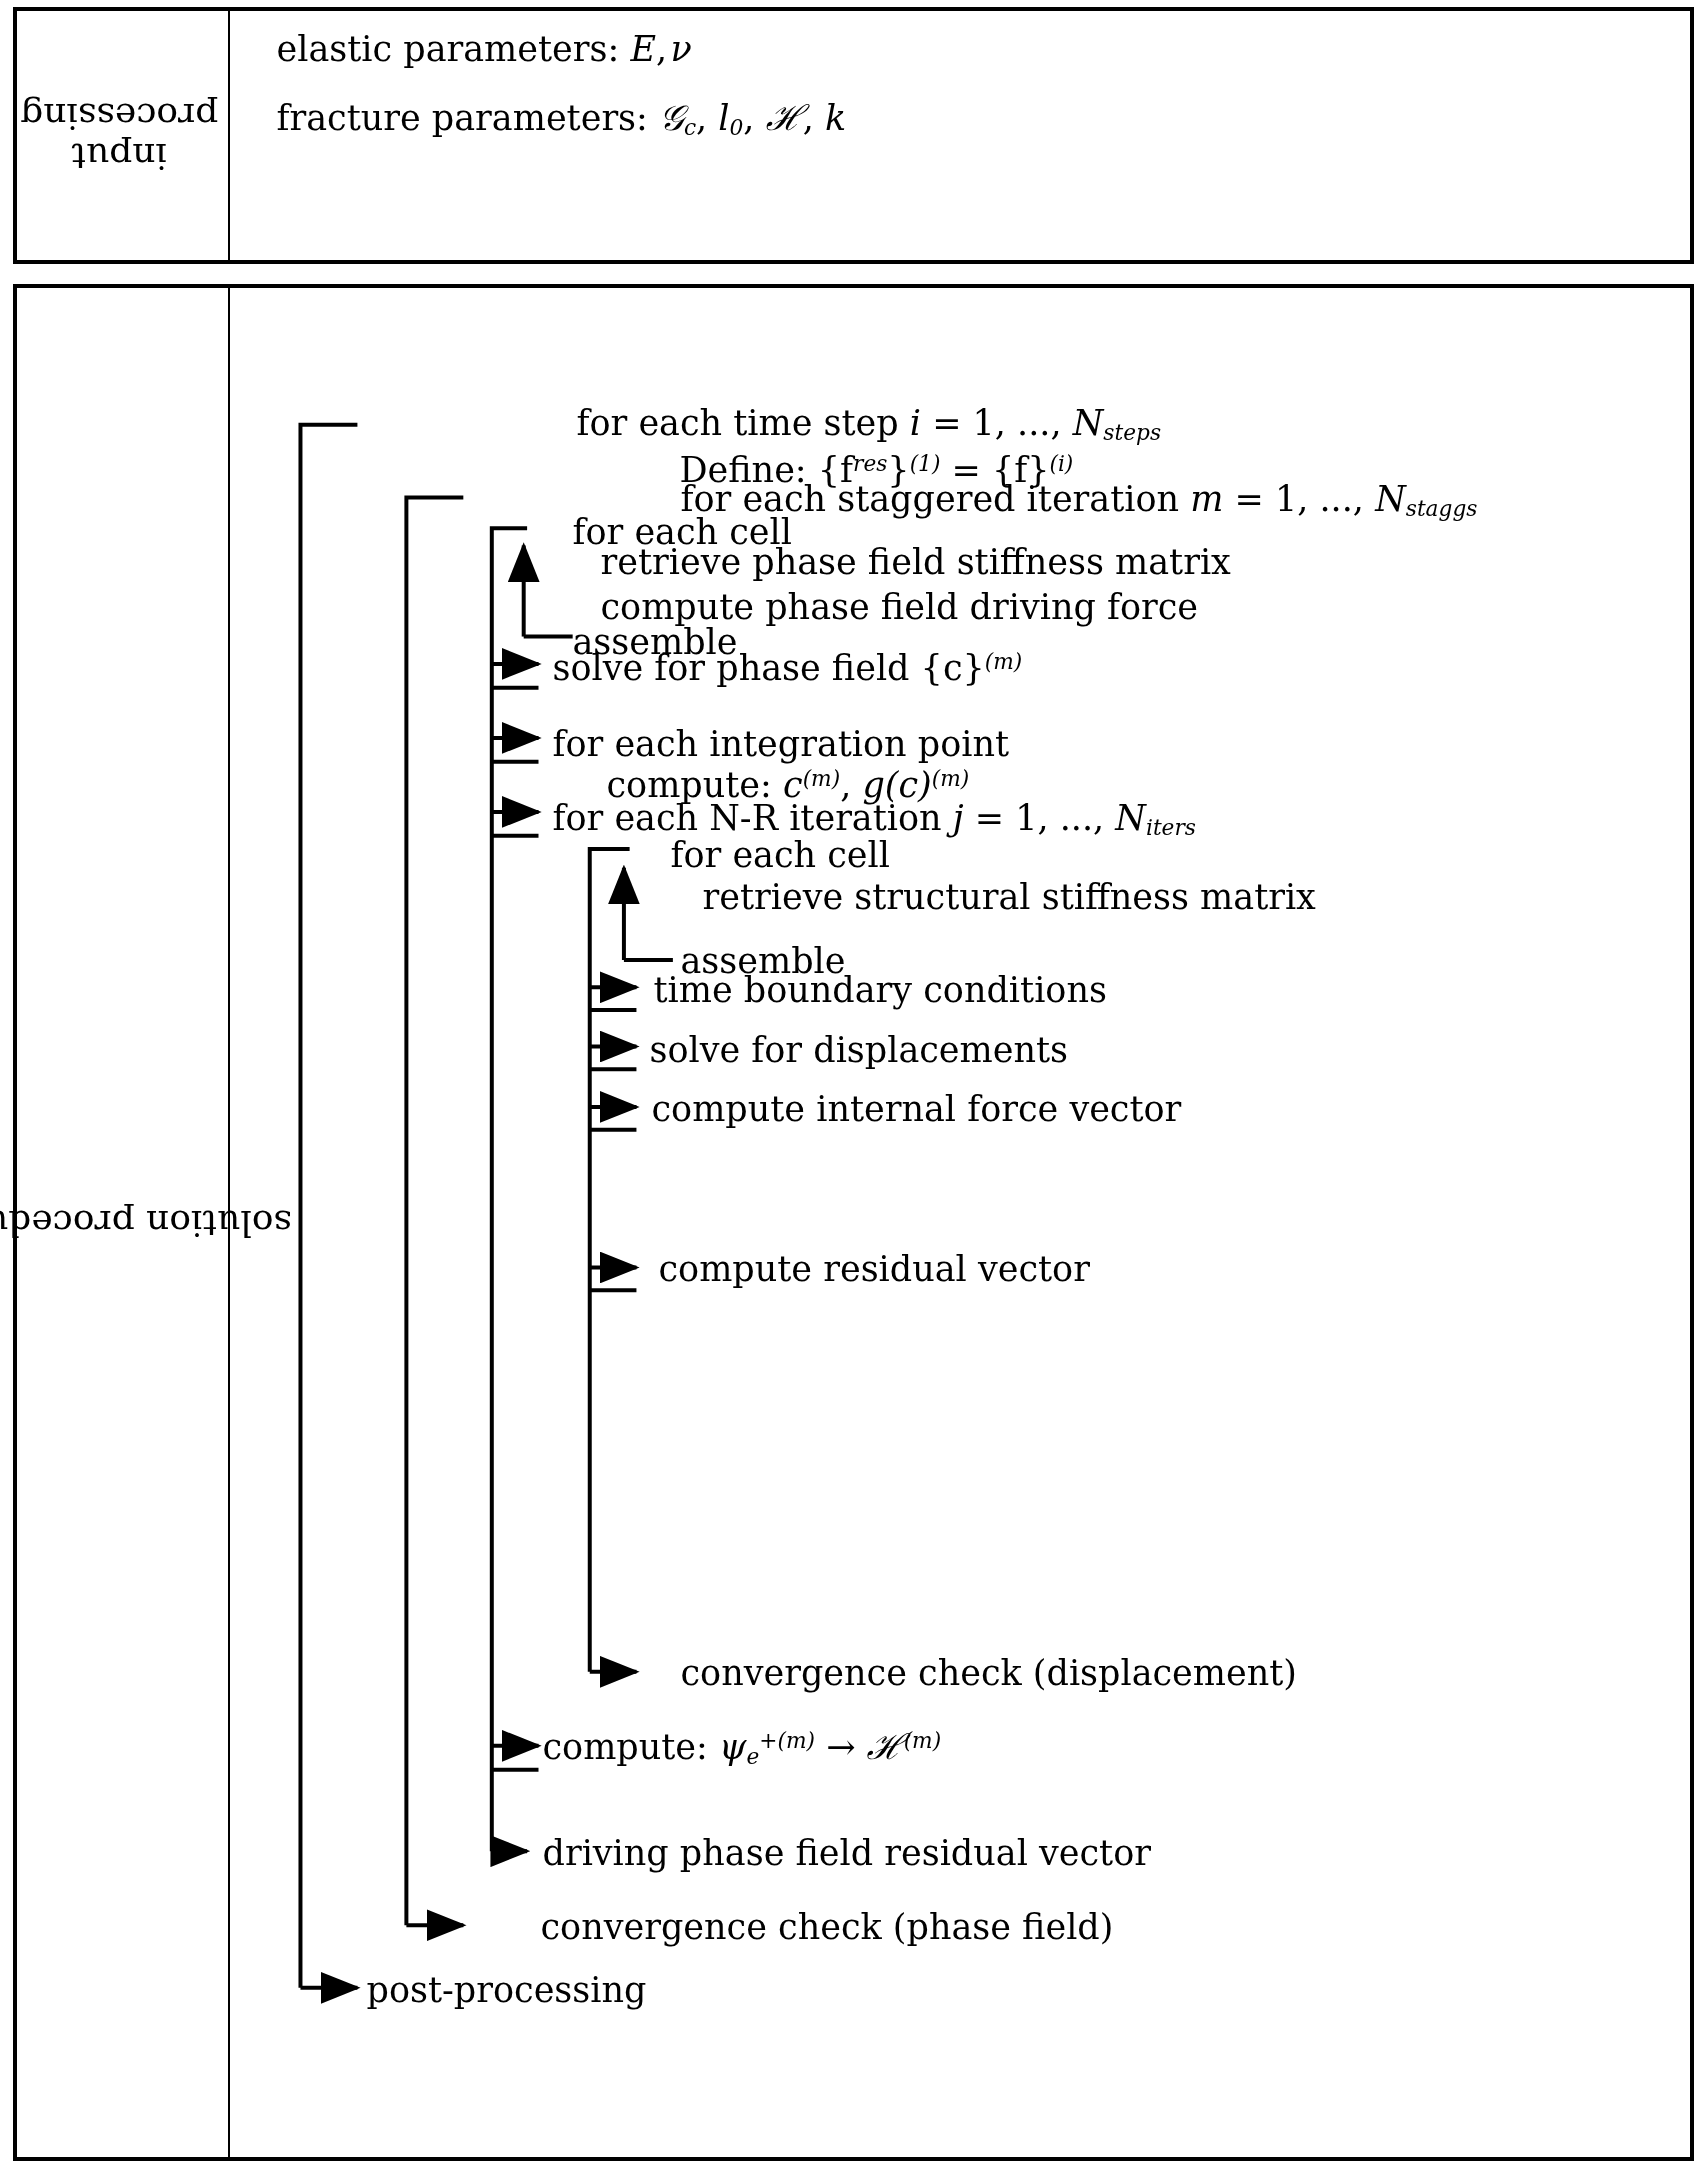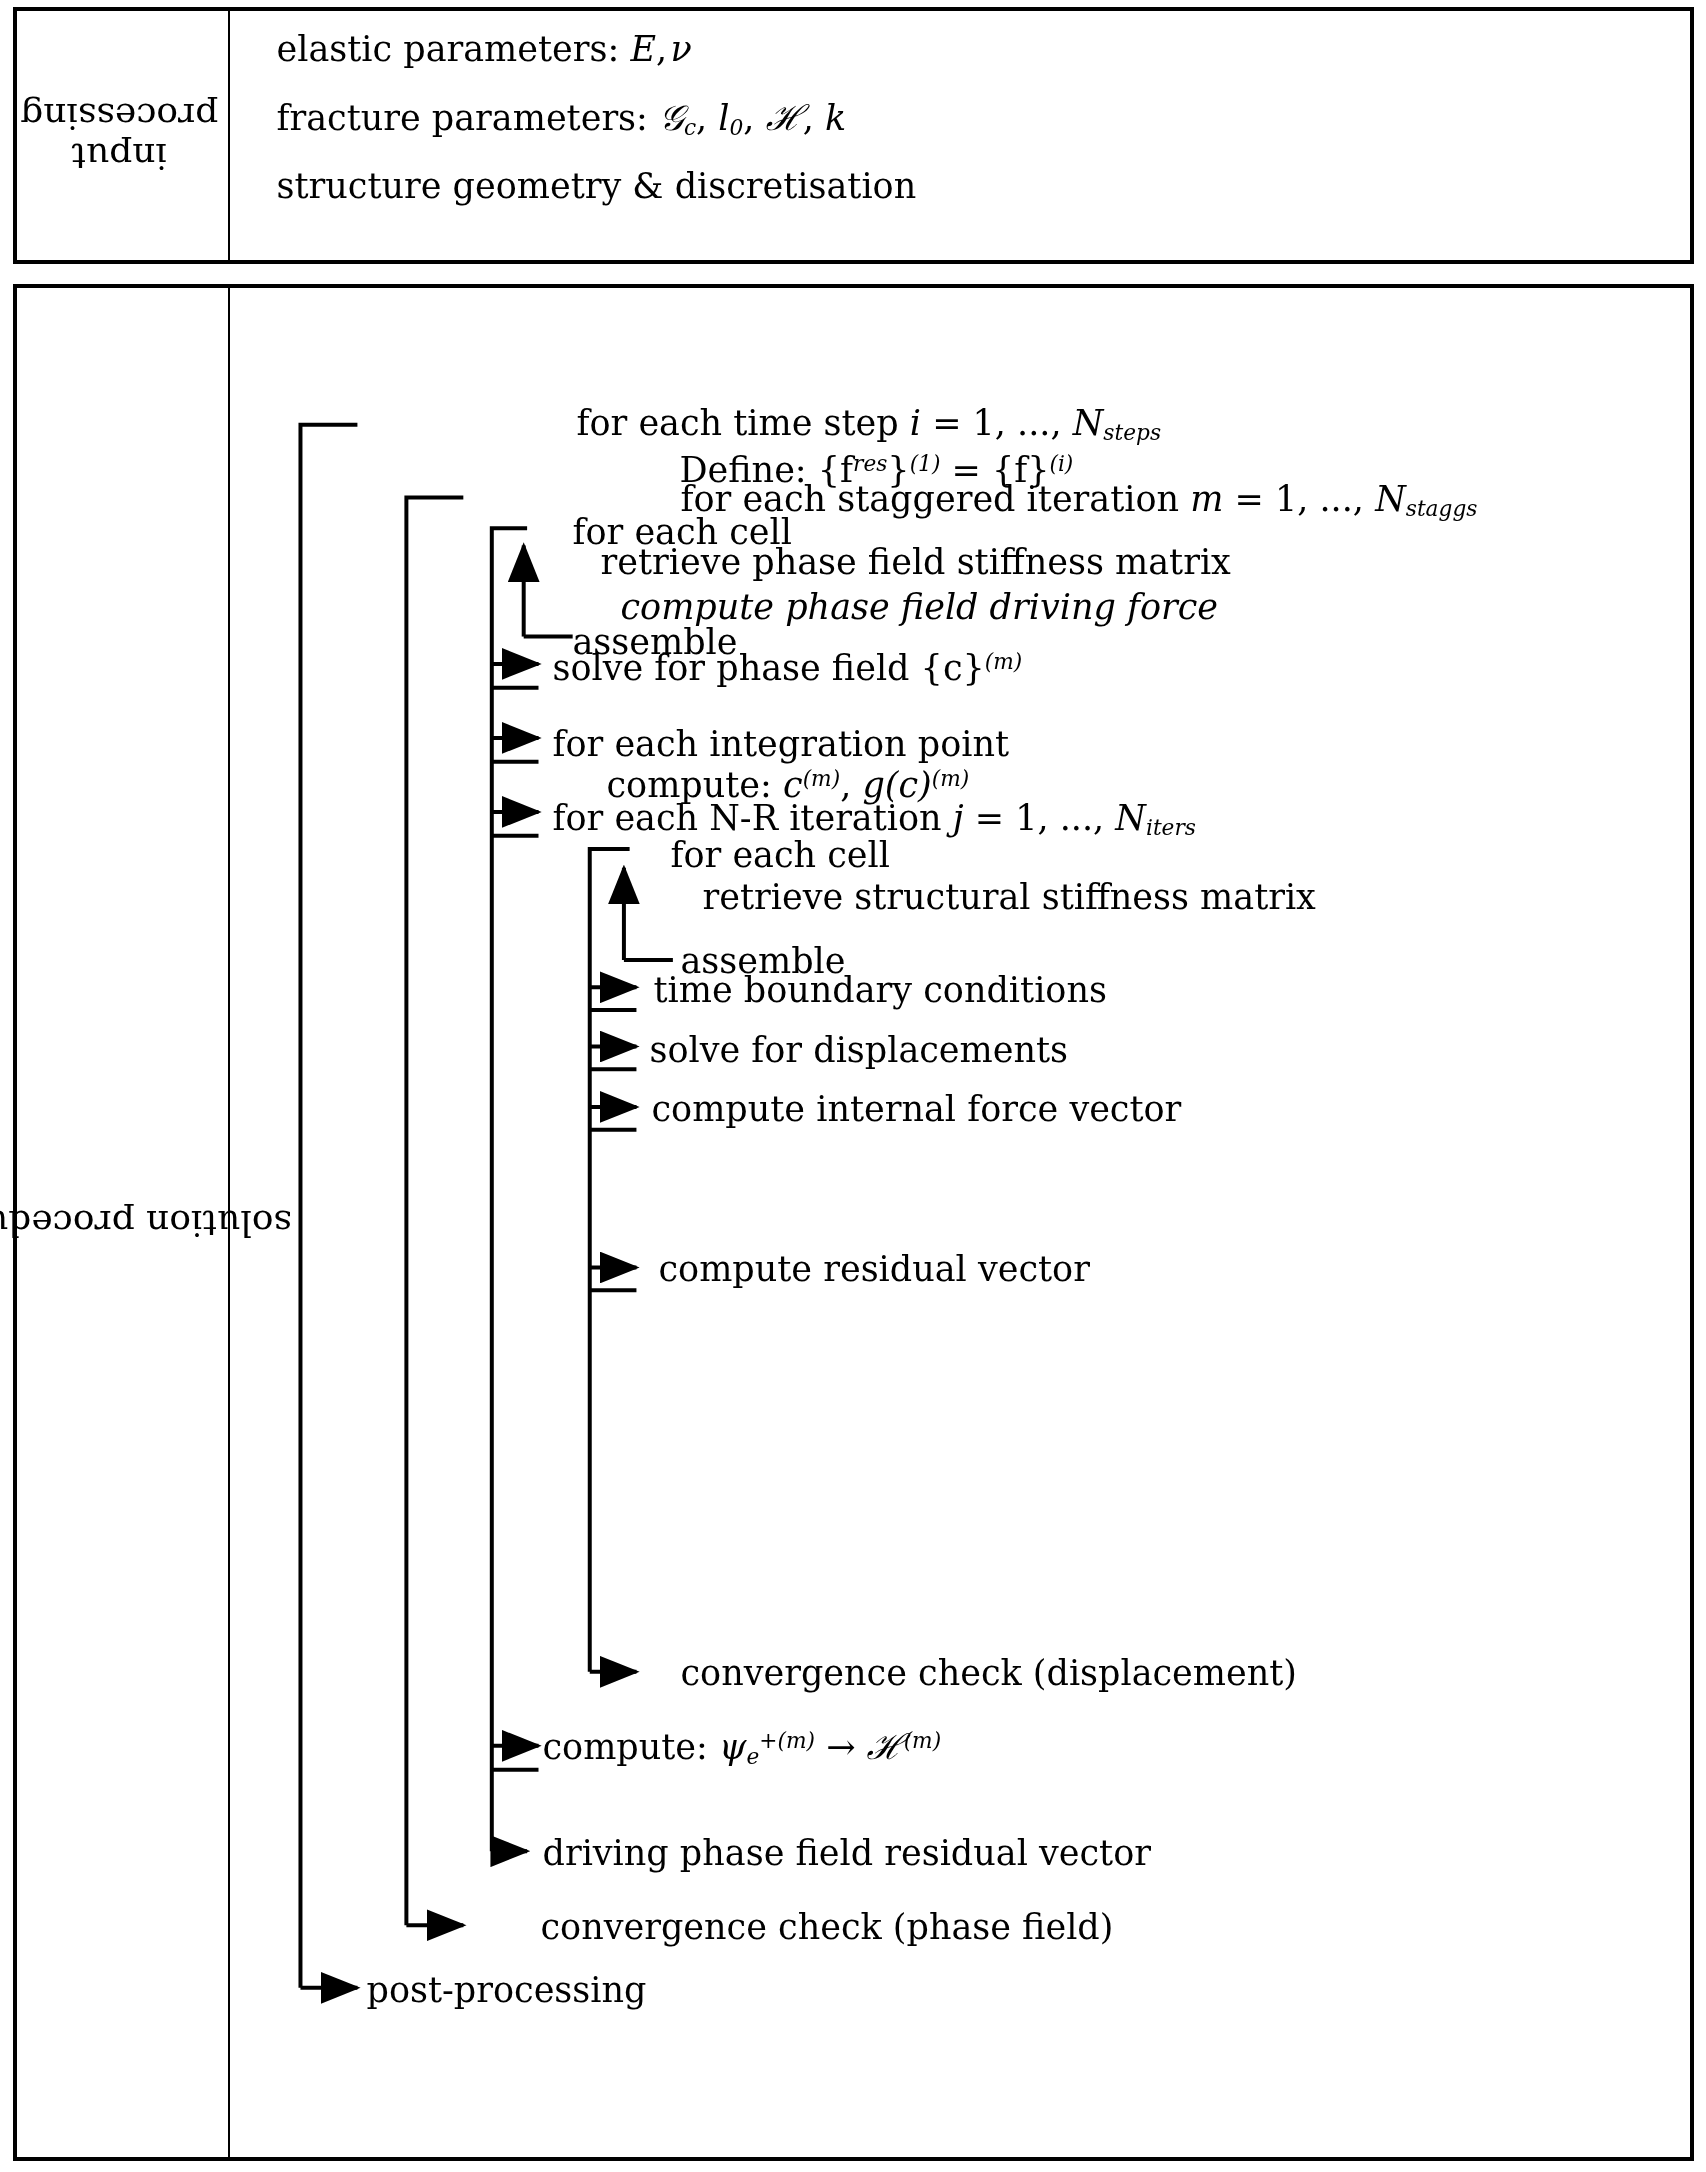--- a/index.html
+++ b/index.html
@@ -124,21 +124,20 @@
 
     <div class="content">
       <div class="line" style="left:46px; top:21.6px;">
         <span>elastic parameters: </span><span class="mi">E</span><span>, </span><span class="mi">ν</span>
       </div>
 
       <div class="line" style="left:46px; top:90px;">
         <span>fracture parameters: </span><span class="cal">𝒢</span><sub class="m">c</sub><span>, </span><span class="mi">l</span><sub class="m up">0</sub><span>, </span><span class="cal">ℋ</span><span>, </span><span class="mi">k</span>
       </div>
 
-      <div class="line" style="left:46px; top:158px;">structure geometry &amp; discretisation</div>
     </div>
   </div>
 
   <div class="box" id="solution-box">
     <div class="divider" id="solution-divider"></div>
 
     <div class="side-label" id="solution-label">
       <div class="rot">solution procedure</div>
     </div>
 
@@ -210,21 +209,21 @@
       </div>
 
       <div class="line" style="left:450px; top:194px;">
         <span>for each staggered iteration </span><span class="mi">m</span><span> = 1, ..., </span><span class="mi">N</span><sub class="m">staggs</sub>
       </div>
 
       <div class="line" style="left:342px; top:227px;">for each cell</div>
 
       <div class="line" style="left:370px; top:257px;">retrieve phase field stiffness matrix</div>
 
-      <div class="line" style="left:390px; top:302px;font-style:italic;">compute phase field driving force</div>
+      <div class="line" style="left:370px; top:302px;">compute phase field driving force</div>
 
       <div class="line" style="left:342px; top:337px;">assemble</div>
 
       <div class="line" style="left:322px; top:439px;">for each integration point</div>
 
       <div class="line" style="left:322px; top:363px;">
         <span>solve for phase field {c}</span><sup class="m">(m)</sup>
       </div>
 
       <div class="line" style="left:376px; top:480px;">

